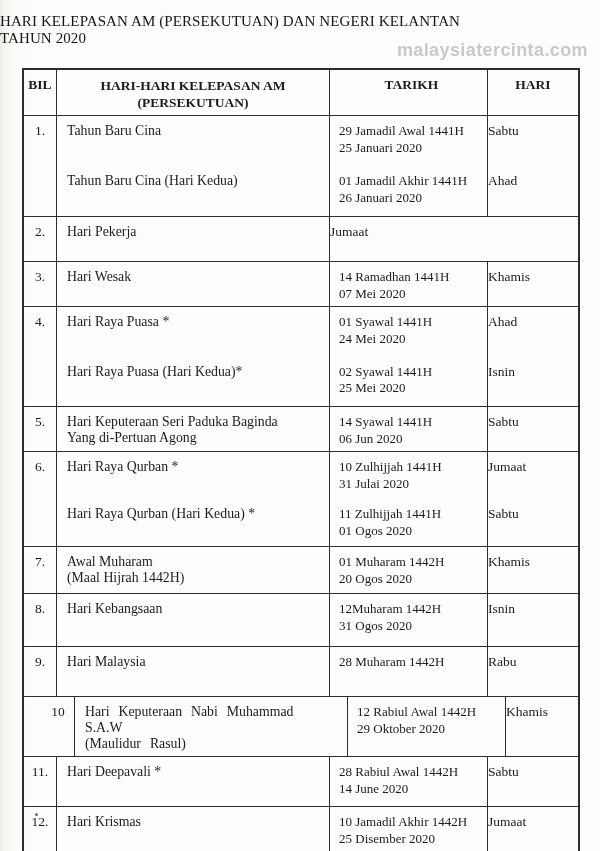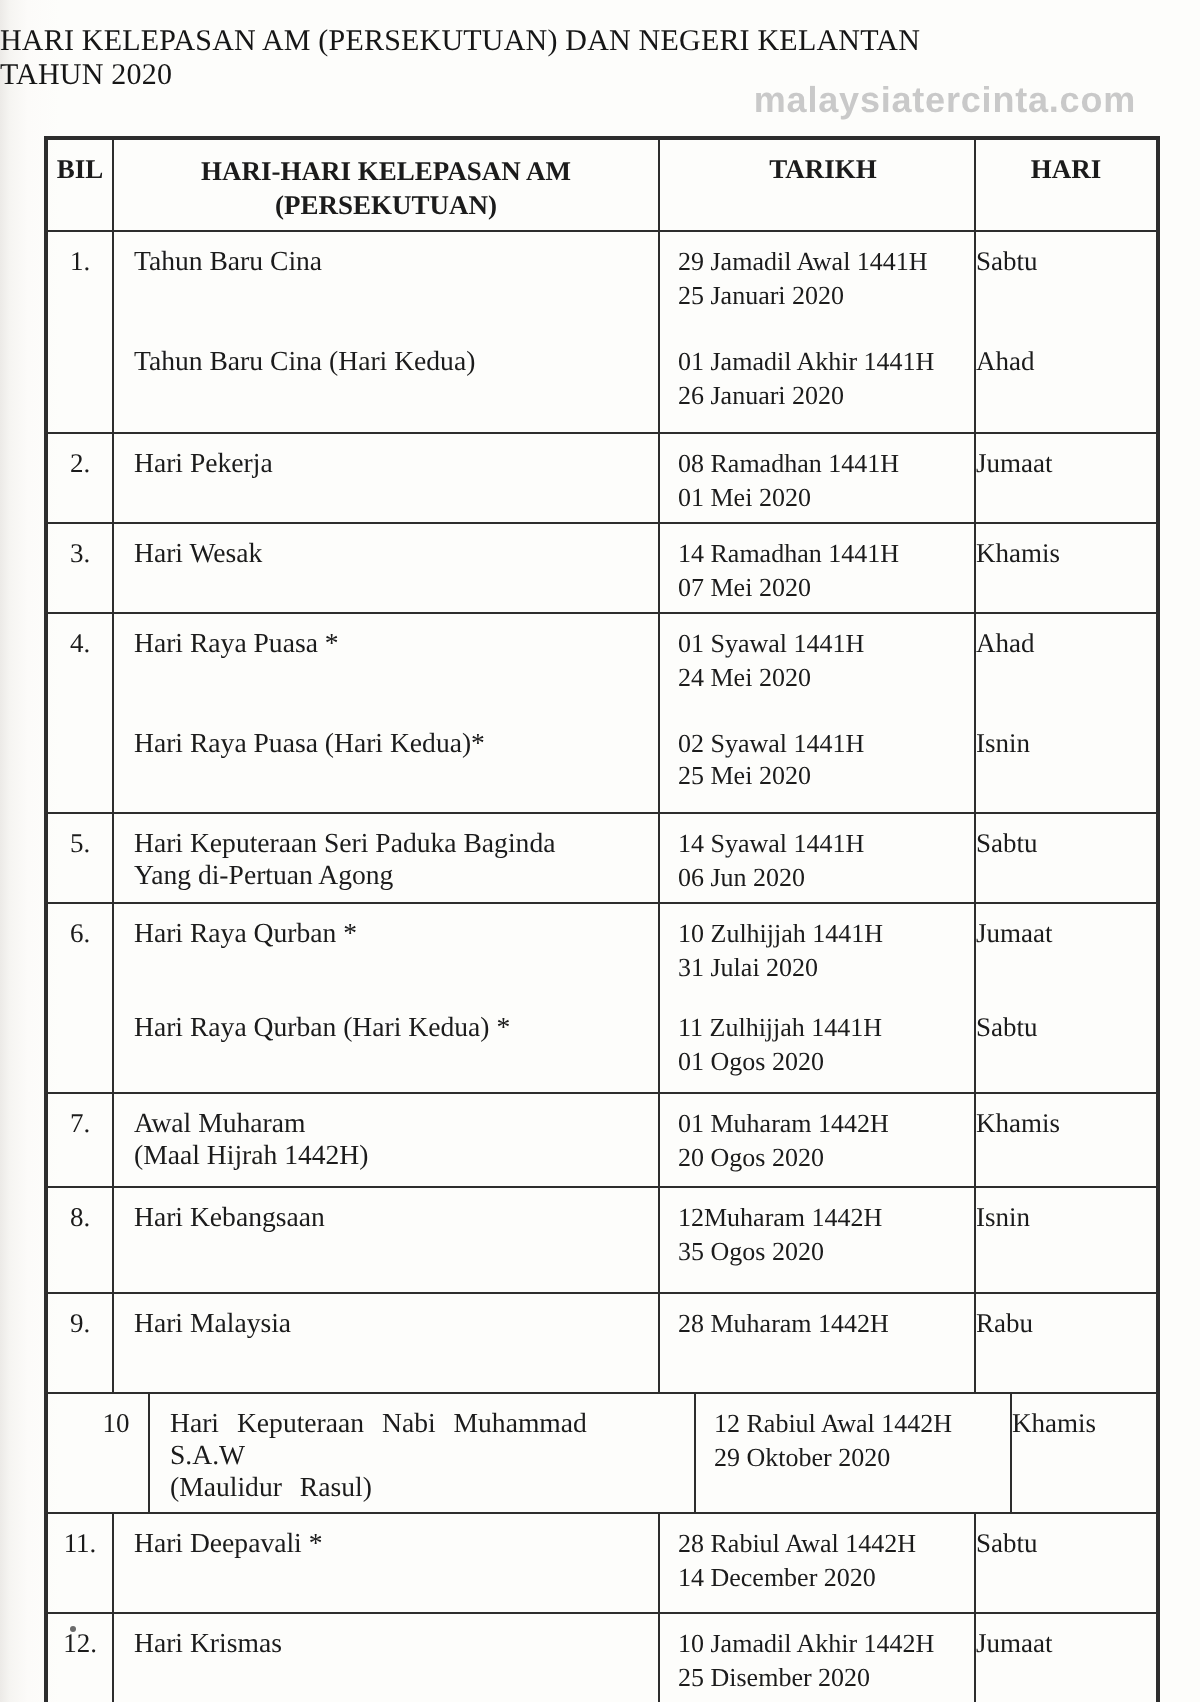--- a/index.html
+++ b/index.html
@@ -20,21 +20,21 @@
     width:527px;
     text-align:left;
     font-weight:normal;
     font-size:15px;
     line-height:17px;
     letter-spacing:0.1px;
     color:#161616;
   }
   .watermark {
     position:absolute;
-    top:40px; right:32px;
+    top:40px; right:12px;
     font-family:"Liberation Sans", sans-serif;
     font-weight:bold;
     font-size:18px;
     letter-spacing:0.4px;
     color:#c9c9c9;
   }
   .holiday-table {
     position:absolute;
     left:22px; top:68px;
     width:558px;
@@ -132,24 +132,20 @@
               </div>
               <div class="day">Ahad</div>
             </div>
           </div>
         </div>
         <div class="row" style="min-height: 45px;">
           <div class="bil">2.</div>
           <div class="entries">
             <div class="entry">
               <div class="name">Hari Pekerja</div>
-              <div class="date">
-                <div>08 Ramadhan 1441H</div>
-                <div>01 Mei 2020</div>
-              </div>
               <div class="day">Jumaat</div>
             </div>
           </div>
         </div>
         <div class="row" style="min-height: 45px;">
           <div class="bil">3.</div>
           <div class="entries">
             <div class="entry">
               <div class="name">Hari Wesak</div>
               <div class="date">
@@ -230,21 +226,21 @@
             </div>
           </div>
         </div>
         <div class="row" style="min-height: 53px;">
           <div class="bil">8.</div>
           <div class="entries">
             <div class="entry">
               <div class="name">Hari Kebangsaan</div>
               <div class="date">
                 <div>12Muharam 1442H</div>
-                <div>35 Ogos 2020</div>
+                <div>31 Ogos 2020</div>
               </div>
               <div class="day">Isnin</div>
             </div>
           </div>
         </div>
         <div class="row" style="min-height: 50px;">
           <div class="bil">9.</div>
           <div class="entries">
             <div class="entry">
               <div class="name">Hari Malaysia</div>
@@ -269,21 +265,21 @@
             </div>
           </div>
         </div>
         <div class="row" style="min-height: 50px;">
           <div class="bil">11.</div>
           <div class="entries">
             <div class="entry">
               <div class="name">Hari Deepavali *</div>
               <div class="date">
                 <div>28 Rabiul Awal 1442H</div>
-                <div>14 December 2020</div>
+                <div>14 June 2020</div>
               </div>
               <div class="day">Sabtu</div>
             </div>
           </div>
         </div>
         <div class="row" style="min-height: 49px;">
           <div class="bil">12.</div>
           <div class="entries">
             <div class="entry">
               <div class="name">Hari Krismas</div>

